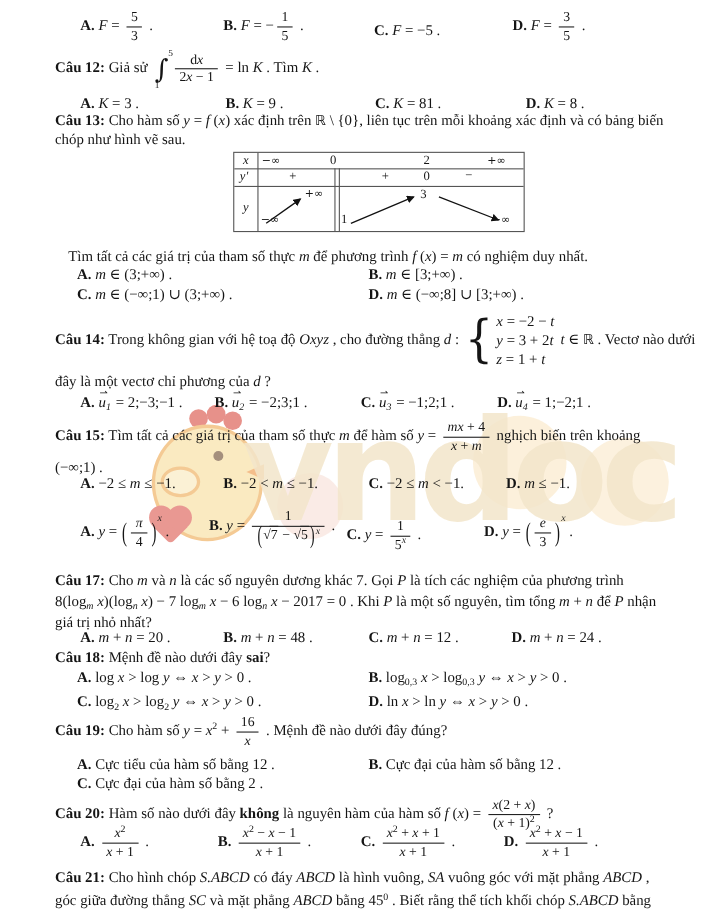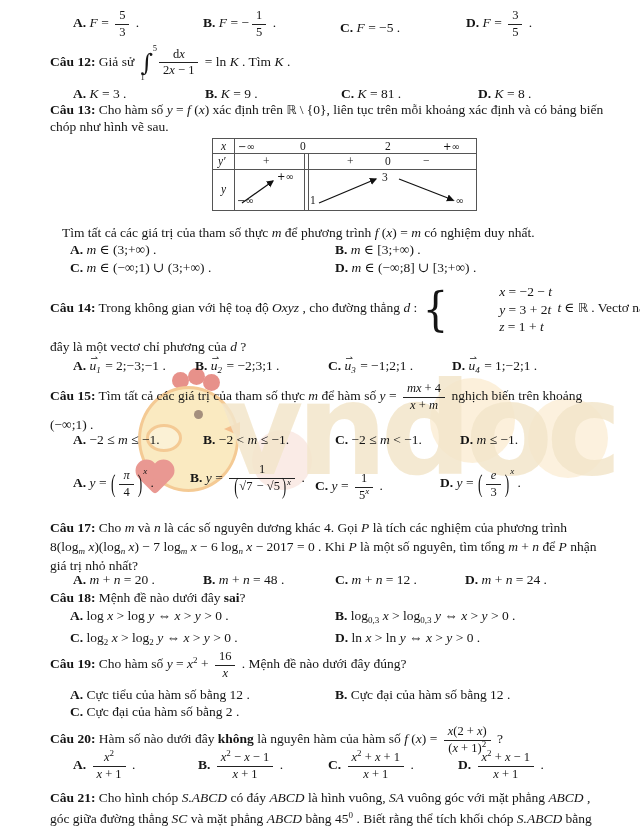--- a/index.html
+++ b/index.html
@@ -23,21 +23,21 @@
   .sqg{margin-right:-1px;}
   .rad{border-top:1px solid #222;padding:0 1px;}
   
   .intg{display:inline-flex;flex-direction:column;align-items:center;vertical-align:middle;margin:0 3px;line-height:1;}
   .intg .ig{font-size:24px;line-height:.85;font-family:"DejaVu Serif",serif;}
   .intg .iu{font-size:8.5px;align-self:flex-end;margin-right:-4px;}
   .intg .il{font-size:8.5px;align-self:flex-start;margin-left:0;}
   
   .cases{display:inline-flex;align-items:center;vertical-align:middle;margin:0 2px;}
   .cases .cg{font-size:40px;font-weight:300;line-height:1;display:inline-block;transform:scaleY(1.15);margin-right:3px;font-family:"DejaVu Serif",serif;}
-  .cases .cb{display:inline-block;text-align:left;line-height:1.3;margin-left:48px;}
+  .cases .cb{display:inline-block;text-align:left;line-height:1.3;}
   .cases .cl{display:block;}
   
   .vec{position:relative;display:inline-block;margin-right:1px;}
   .vec .va{position:absolute;top:-7px;left:1px;font-size:9px;font-style:normal;font-family:"DejaVu Sans",sans-serif;}
   .vec .vb{font-style:italic;}
   .vec .vs{font-size:9px;position:relative;top:3px;font-style:italic;}
   
   .bbt{position:absolute;left:212px;top:138px;width:263px;height:71px;border:1px solid #555;z-index:2;font-size:11.5px;}
   .bbt .vline{position:absolute;left:21px;top:0;bottom:0;width:0;border-left:1px solid #555;}
   .bbt .hl1{position:absolute;left:0;right:0;top:14px;height:0;border-top:1px solid #555;}
@@ -163,21 +163,21 @@
   <div class="line" style="left:73px;top:431px"><span class="b">A. </span><span>−2 ≤ </span><span class="it">m</span><span> ≤ −1.</span></div>
   <div class="line" style="left:203px;top:431px"><span class="b">B. </span><span>−2 &lt; </span><span class="it">m</span><span> ≤ −1.</span></div>
   <div class="line" style="left:335px;top:431px"><span class="b">C. </span><span>−2 ≤ </span><span class="it">m</span><span> &lt; −1.</span></div>
   <div class="line" style="left:460px;top:431px"><span class="b">D. </span><span class="it">m</span><span> ≤ −1.</span></div>
 
   <div class="line" style="left:73px;top:468px"><span class="b">A. </span><span class="it">y</span><span> = </span><span class="bp">(</span><span class="frac"><span class="fn"><span class="it">π</span></span><span class="fd"><span>4</span></span></span><span class="bp">)</span><span class="it sup hi">x</span><span> .</span></div>
   <div class="line" style="left:190px;top:462px"><span class="b">B. </span><span class="it">y</span><span> = </span><span class="frac"><span class="fn"><span>1</span></span><span class="fd"><span class="bp">(</span><span class="sqrt"><span class="sqg">√</span><span class="rad"><span>7</span></span></span><span> − </span><span class="sqrt"><span class="sqg">√</span><span class="rad"><span>5</span></span></span><span class="bp">)</span><span class="it sup">x</span></span></span><span> .</span></div>
   <div class="line" style="left:315px;top:471px"><span class="b">C. </span><span class="it">y</span><span> = </span><span class="frac"><span class="fn"><span>1</span></span><span class="fd"><span>5</span><span class="it sup">x</span></span></span><span> .</span></div>
   <div class="line" style="left:440px;top:468px"><span class="b">D. </span><span class="it">y</span><span> = </span><span class="bp">(</span><span class="frac"><span class="fn"><span class="it">e</span></span><span class="fd"><span>3</span></span></span><span class="bp">)</span><span class="it sup hi">x</span><span> .</span></div>
 
-  <div class="line" style="left:50px;top:519px"><span class="b">Câu 17:</span><span> Cho  </span><span class="it">m</span><span>  và  </span><span class="it">n</span><span>  là các số nguyên dương khác 4. Gọi  </span><span class="it">P</span><span>  là tích các nghiệm của phương trình</span></div>
+  <div class="line" style="left:50px;top:519px"><span class="b">Câu 17:</span><span> Cho  </span><span class="it">m</span><span>  và  </span><span class="it">n</span><span>  là các số nguyên dương khác 7. Gọi  </span><span class="it">P</span><span>  là tích các nghiệm của phương trình</span></div>
   <div class="line" style="left:50px;top:538px"><span>8(log</span><span class="it sub">m</span><span> </span><span class="it">x</span><span>)(log</span><span class="it sub">n</span><span> </span><span class="it">x</span><span>) − 7 log</span><span class="it sub">m</span><span> </span><span class="it">x</span><span> − 6 log</span><span class="it sub">n</span><span> </span><span class="it">x</span><span> − 2017 = 0 . Khi  </span><span class="it">P</span><span>  là một số nguyên, tìm tổng  </span><span class="it">m</span><span> + </span><span class="it">n</span><span>  để  </span><span class="it">P</span><span>  nhận</span></div>
   <div class="line" style="left:50px;top:557px"><span>giá trị nhỏ nhất?</span></div>
   <div class="line" style="left:73px;top:571px"><span class="b">A. </span><span class="it">m</span><span> + </span><span class="it">n</span><span> = 20 .</span></div>
   <div class="line" style="left:203px;top:571px"><span class="b">B. </span><span class="it">m</span><span> + </span><span class="it">n</span><span> = 48 .</span></div>
   <div class="line" style="left:335px;top:571px"><span class="b">C. </span><span class="it">m</span><span> + </span><span class="it">n</span><span> = 12 .</span></div>
   <div class="line" style="left:465px;top:571px"><span class="b">D. </span><span class="it">m</span><span> + </span><span class="it">n</span><span> = 24 .</span></div>
 
   <div class="line" style="left:50px;top:589px"><span class="b">Câu 18:</span><span> Mệnh đề nào dưới đây </span><span class="b">sai</span><span>?</span></div>
   <div class="line" style="left:70px;top:607px"><span class="b">A. </span><span>log </span><span class="it">x</span><span> &gt; log </span><span class="it">y</span><span> ⇔ </span><span class="it">x</span><span> &gt; </span><span class="it">y</span><span> &gt; 0 .</span></div>
   <div class="line" style="left:335px;top:607px"><span class="b">B. </span><span>log</span><span class="sub">0,3</span><span> </span><span class="it">x</span><span> &gt; log</span><span class="sub">0,3</span><span> </span><span class="it">y</span><span> ⇔ </span><span class="it">x</span><span> &gt; </span><span class="it">y</span><span> &gt; 0 .</span></div>

